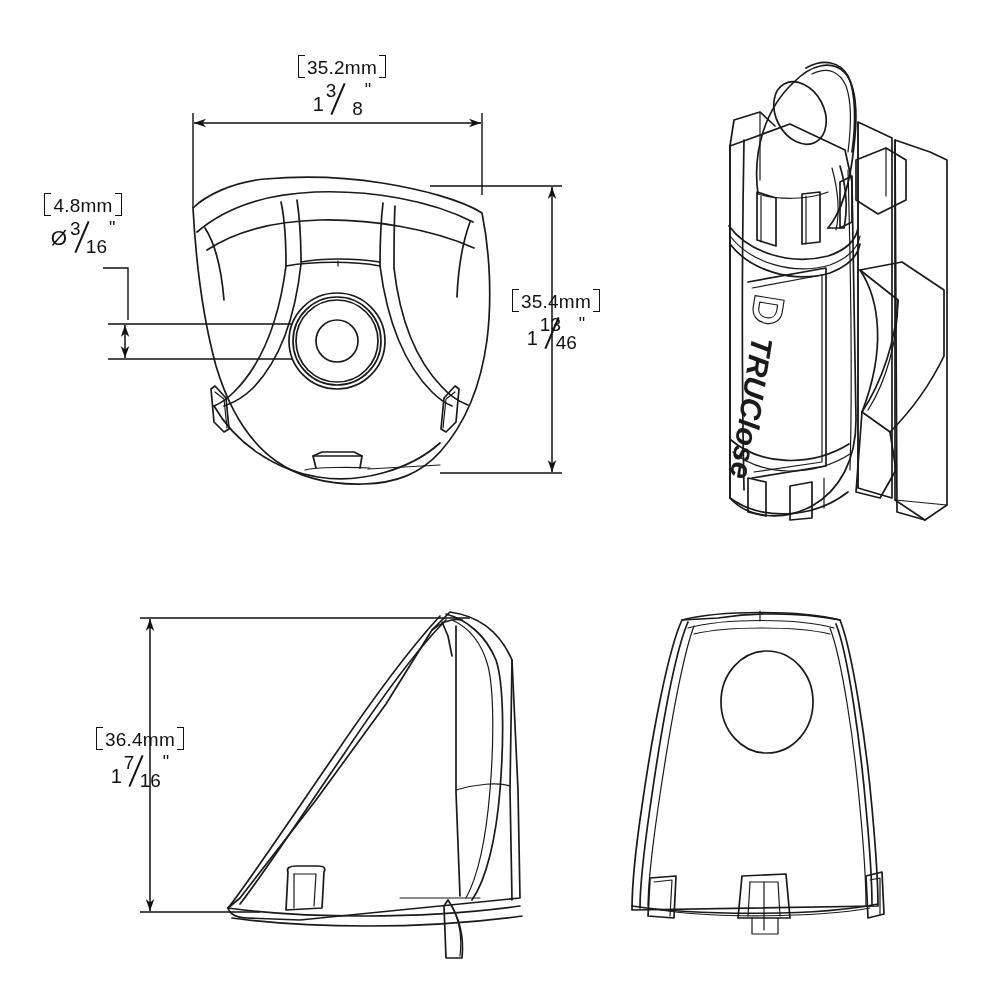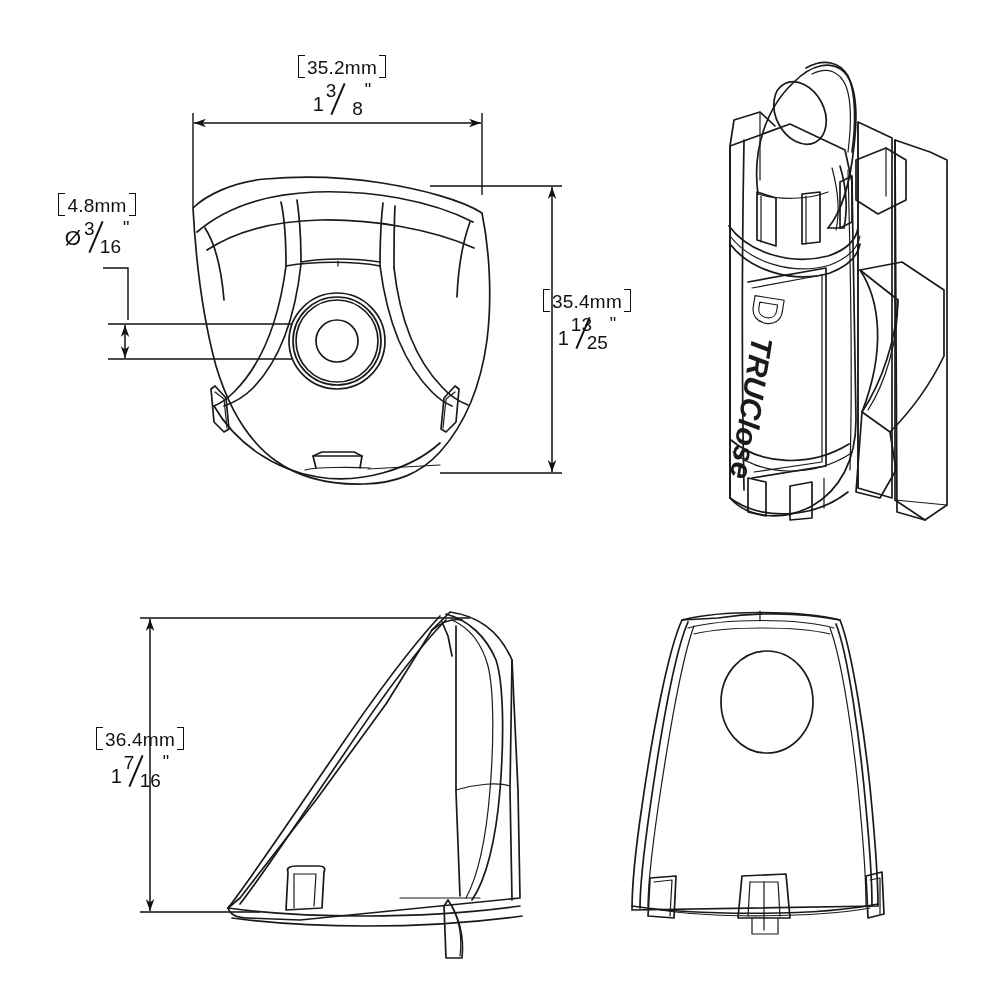--- a/index.html
+++ b/index.html
@@ -109,22 +109,22 @@
     transform-origin: 50% 50%;
   }
   .dim .qt {
     font-size: 18px;
     align-self: flex-start;
     margin-left: 1px;
     margin-top: -1px;
   }
   
   #dim-width      { left: 267px; top: 58px;  width: 150px; }
-  #dim-hole       { left: 22px;  top: 196px; width: 150px; }
-  #dim-height     { left: 522px; top: 292px; width: 130px; }
+  #dim-hole       { left: 8px;  top: 196px; width: 150px; }
+  #dim-height     { left: 491px; top: 292px; width: 130px; }
   #dim-depth      { left: 70px;  top: 730px; width: 140px; }
 </style>
 </head>
 <body>
 
 <div id="sheet">
 
   <svg id="drawing" viewBox="0 0 1000 1000" xmlns="http://www.w3.org/2000/svg">
     <defs>
       <marker id="arrowEnd" markerWidth="13" markerHeight="9" refX="12" refY="4.5" orient="auto" markerUnits="userSpaceOnUse">
@@ -402,21 +402,21 @@
     </div>
   </div>
 
   <div class="dim" id="dim-height">
     <span class="mm">35.4mm</span>
     <div class="inch">
       <span class="whole">1</span>
       <span class="frac">
         <span class="num">13</span>
         <span class="bar"></span>
-        <span class="den">25</span>
+        <span class="den">46</span>
       </span>
       <span class="qt">"</span>
     </div>
   </div>
 
   <div class="dim" id="dim-depth">
     <span class="mm">36.4mm</span>
     <div class="inch">
       <span class="whole">1</span>
       <span class="frac">

